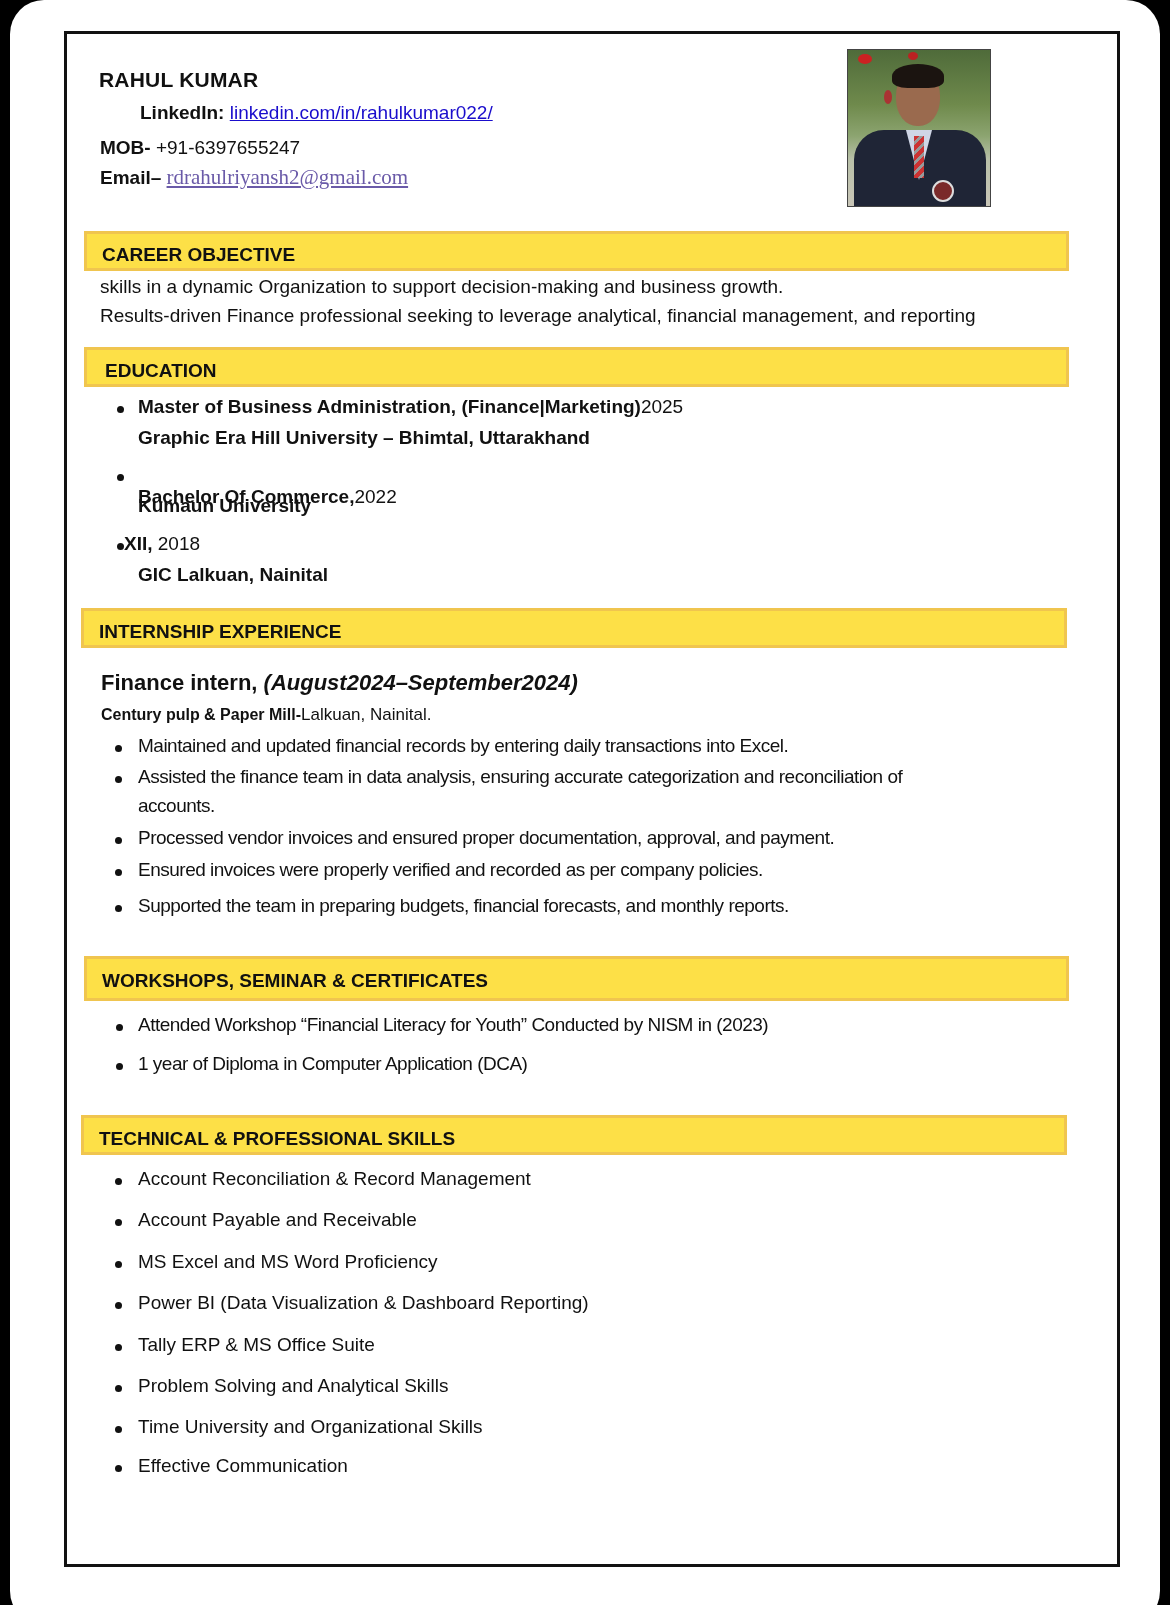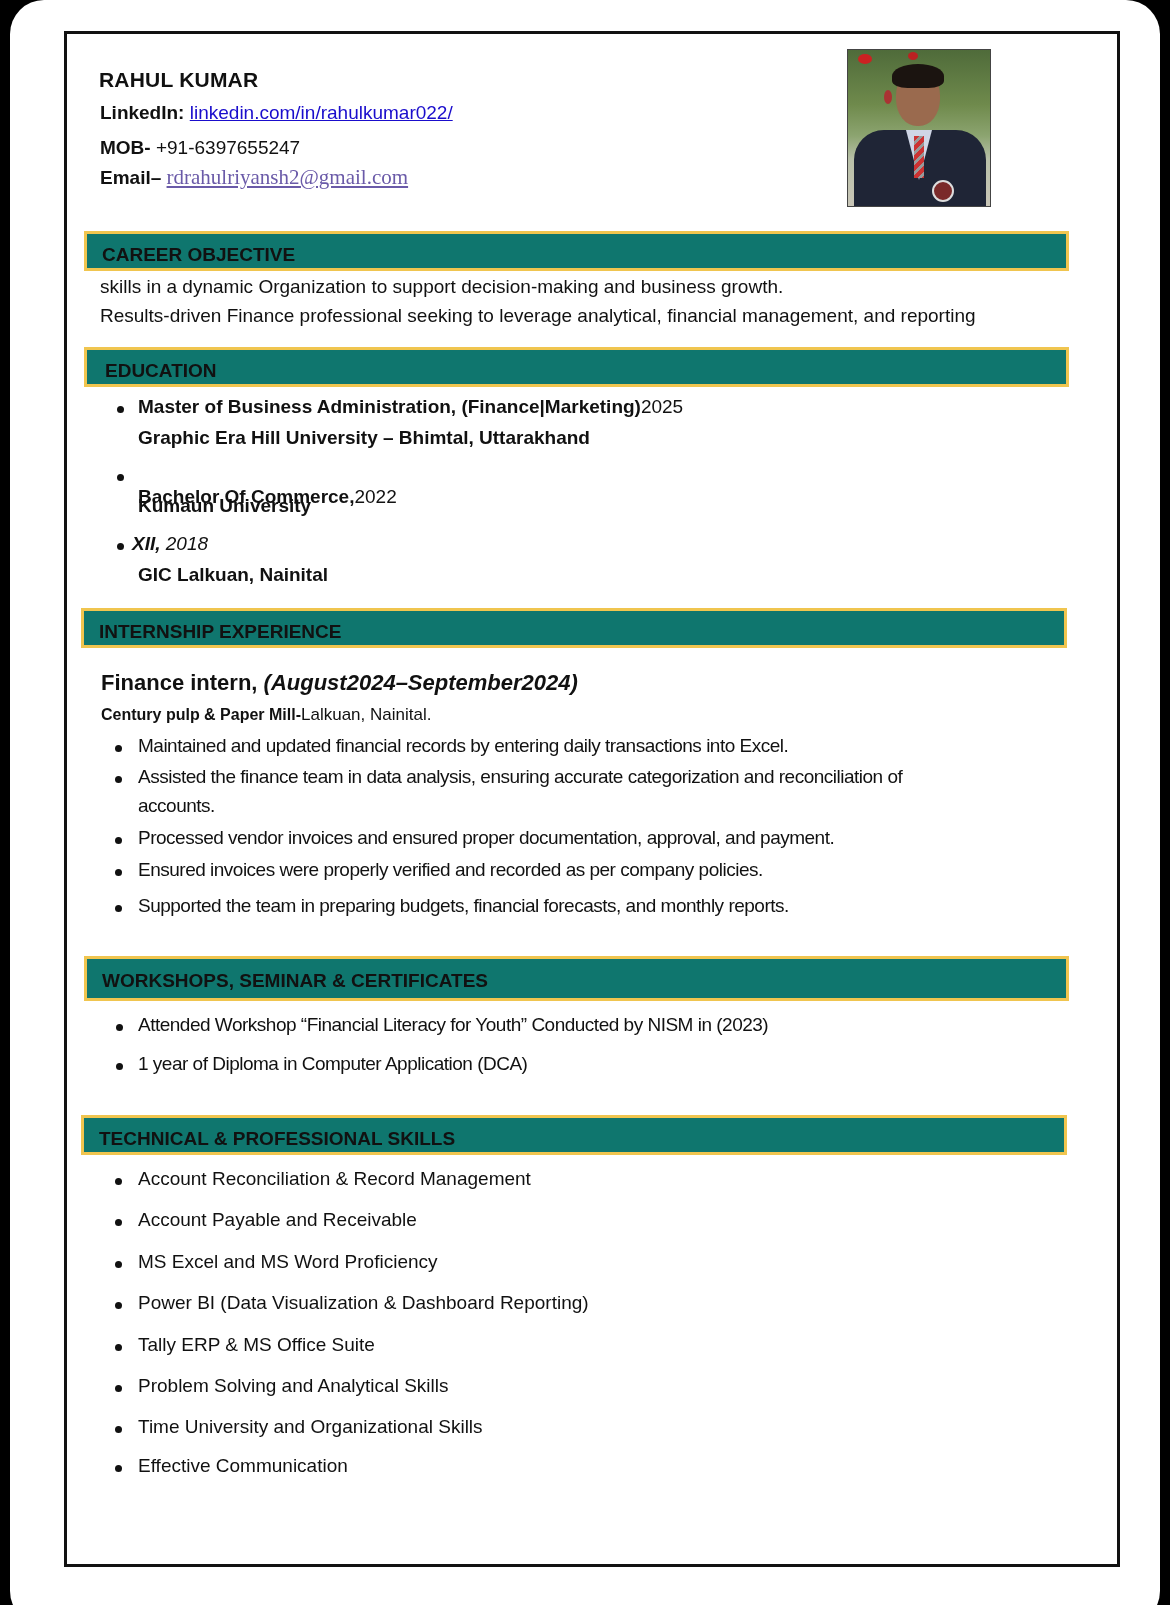--- a/index.html
+++ b/index.html
@@ -31,21 +31,21 @@
   .photo .leaf3 { position:absolute; left:36px; top:40px; width:8px; height:14px; background:#a33; border-radius:50%; }
   .photo .head { position:absolute; left:48px; top:20px; width:44px; height:56px; background:#9a6a4e; border-radius:45% 45% 48% 48%; }
   .photo .hair { position:absolute; left:44px; top:14px; width:52px; height:24px; background:#1b1410; border-radius:50% 50% 30% 30%; }
   .photo .body { position:absolute; left:6px; top:80px; width:132px; height:80px; background:#1f2536; border-radius:30px 30px 0 0; }
   .photo .shirt { position:absolute; left:58px; top:80px; width:26px; height:50px; background:#cfd6e6; clip-path: polygon(0 0,100% 0,50% 100%); }
   .photo .tie { position:absolute; left:66px; top:86px; width:10px; height:42px; background: repeating-linear-gradient(135deg,#c33 0 4px,#999 4px 7px); }
   .photo .badge { position:absolute; left:84px; top:130px; width:18px; height:18px; border-radius:50%; background:#7a2a2a; border:2px solid #ddd; }
 
   .sec-head {
     position: absolute; height: 40px; box-sizing: border-box;
-    border: 3px solid #f0c54f; background: #0f766e;
+    border: 3px solid #f0c54f; background: #fde047;
   }
   .sec-head span {
     position: absolute; left: 15px; bottom: 2px; font-size: 19px; font-weight: bold; white-space: nowrap;
   }
   .para { position: absolute; left: 33px; font-size: 19px; line-height: 29px; width: 990px; }
   .li { position: absolute; font-size: 19px; white-space: nowrap; }
   .bullet {
     position: absolute; width: 7px; height: 7px; background: #111; border-radius: 50%;
   }
   .sub { position: absolute; font-size: 19px; white-space: nowrap; font-weight: bold; }
@@ -55,21 +55,21 @@
   .company b { font-size: 16px; }
   .narrow { font-family: "Liberation Sans", sans-serif; letter-spacing: -0.5px; }
 </style>
 </head>
 <body>
 
 <div class="card">
   <div class="doc">
 
     <div class="abs name">RAHUL KUMAR</div>
-    <div class="abs contact" style="top:68px;">
+    <div class="abs contact" style="top:68px;margin-left:40px;">
       <b>LinkedIn:</b>
       <span class="link">linkedin.com/in/rahulkumar022/</span>
     </div>
     <div class="abs contact" style="top:103px;">
       <b>MOB-</b>
       <span>+91-6397655247</span>
     </div>
     <div class="abs contact" style="top:131px;">
       <b>Email–</b>
       <span class="email">rdrahulriyansh2@gmail.com</span>
@@ -104,21 +104,21 @@
     </div>
     <div class="sub" style="left:71px; top:393px;">Graphic Era Hill University – Bhimtal, Uttarakhand</div>
 
     <div class="bullet" style="left:50px; top:440px;"></div>
     <div class="li" style="left:71px; top:430px;margin-top:22px;">
       <b>Bachelor Of Commerce,</b><span>2022</span>
     </div>
     <div class="sub" style="left:71px; top:461px;">Kumaun University</div>
 
     <div class="bullet" style="left:50px; top:509px;"></div>
-    <div class="li" style="left:65px; top:499px;font-style:italic;">
+    <div class="li" style="left:57px; top:499px;">
       <b>XII,</b><span> 2018</span>
     </div>
     <div class="sub" style="left:71px; top:530px;">GIC Lalkuan, Nainital</div>
 
     <div class="sec-head" style="left:14px; top:574px; width:986px;">
       <span>INTERNSHIP EXPERIENCE</span>
     </div>
     <div class="abs job-title" style="left:34px; top:636px;">
       <span>Finance intern, </span><span class="dates">(August2024–September2024)</span>
     </div>

